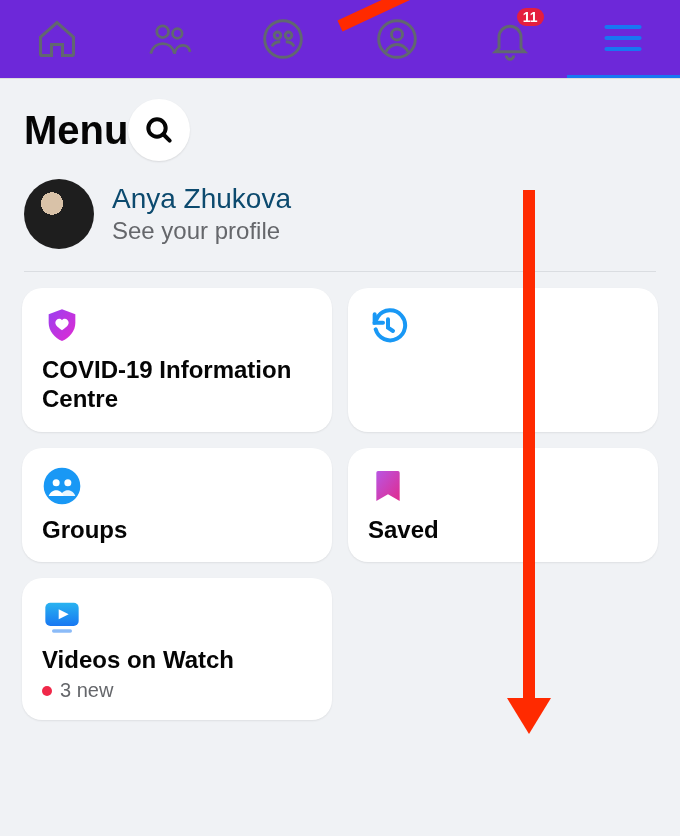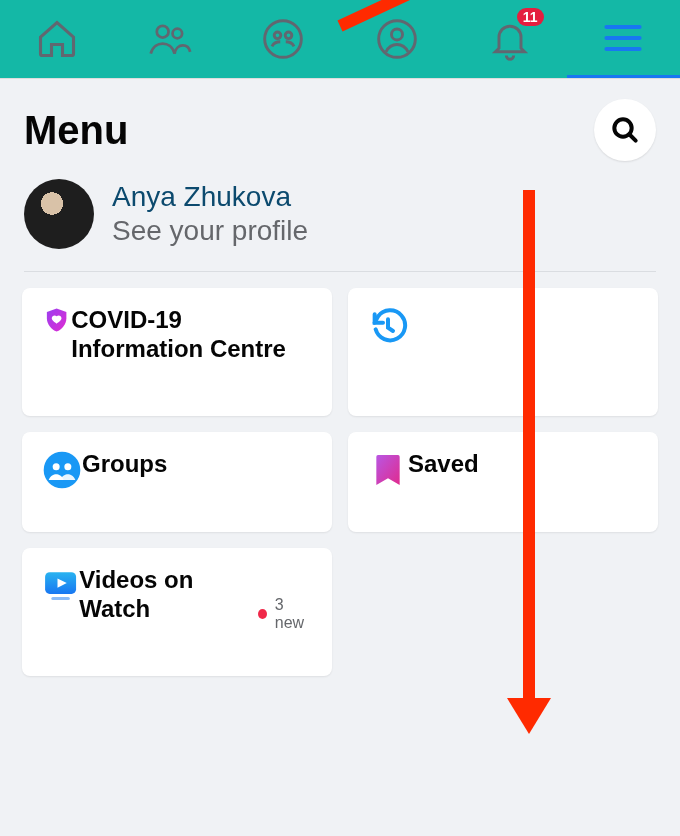--- a/index.html
+++ b/index.html
@@ -1,35 +1,35 @@
 <!DOCTYPE html>
 <html><head>
   <meta charset="utf-8">
   <style>
     * { margin:0; padding:0; box-sizing:border-box; }
     body { font-family: -apple-system, Helvetica Neue, Arial, sans-serif; background:#f0f2f5; width:680px; height:836px; overflow:hidden; position:relative; }
-    .tabbar { background:#14b8a6; height:79px; display:flex; align-items:flex-start; border-bottom:1px solid #ddd; }
+    .tabbar { background:#6d28d9; height:79px; display:flex; align-items:flex-start; border-bottom:1px solid #ddd; }
     .tab { flex:1; display:flex; justify-content:center; align-items:center; height:100%; position:relative; }
     .tab svg { width:44px; height:44px; }
     .tab.active { border-bottom:3px solid #1877f2; }
     .badge { position:absolute; top:8px; left:56%; background:#e41e3f; color:#fff; font-size:14px; font-weight:700; padding:1px 6px; border-radius:12px; }
-    .header { display:flex; align-items:center; justify-content:space-between; padding:20px 24px 10px; }
+    .header { display:flex; align-items:center; padding:20px 24px 10px; }
     .header h1 { font-size:40px; font-weight:800; color:#050505; }
     .search { width:62px; height:62px; border-radius:50%; background:#fff; display:flex; align-items:center; justify-content:center; box-shadow:0 1px 2px rgba(0,0,0,.1); }
     .profile { display:flex; align-items:center; padding:8px 24px 22px; }
     .avatar { width:70px; height:70px; border-radius:50%; background:radial-gradient(circle at 40% 35%, #d9c2a8 0 18%, #1e1e1e 18% 100%); }
     .profile-text { margin-left:18px; }
     .profile-text .name { font-size:28px; font-weight:400; color:#0c4a6e; }
-    .profile-text .sub { font-size:28px; color:#65676b; margin-top:2px; }
+    .profile-text .sub { font-size:24px; color:#65676b; margin-top:2px; }
     .divider { height:1px; background:#dadde1; margin:0 24px; }
     .grid { display:grid; grid-template-columns:1fr 1fr; gap:16px; padding:16px 22px; }
-    .card { background:#fff; border-radius:8px; padding:18px 18px 18px 20px; box-shadow:0 1px 2px rgba(0,0,0,.08); min-height:128px; display:flex; flex-direction:row; justify-content:flex-start; }
+    .card { background:#fff; border-radius:20px; padding:18px 18px 18px 20px; box-shadow:0 1px 2px rgba(0,0,0,.08); min-height:128px; display:flex; flex-direction:column; justify-content:space-between; }
     .card .icon { width:40px; height:40px; margin-bottom:10px; }
     .card .label { font-size:24px; font-weight:600; color:#050505; line-height:1.2; }
-    .card .meta { display:flex; align-items:center; margin-top:4px; font-size:16px; color:#65676b; }
+    .card .meta { display:flex; align-items:center; margin-top:4px; font-size:20px; color:#65676b; }
     .dot { width:10px; height:10px; border-radius:50%; background:#f02849; margin-right:8px; }
     .card.short { min-height:100px;padding-left:20px; }
     
     .arrow1 { position:absolute; top:20px; left:340px; transform:rotate(-25deg); transform-origin:left center; }
     .arrow1 .shaft { width:256px; height:12px; background:#ff2a00; }
     .arrow2 { position:absolute; top:190px; left:523px; }
     .arrow2 .shaft { width:12px; height:510px; background:#ff2a00; }
     .arrow2 .head { width:0; height:0; border-top:36px solid #ff2a00; border-left:22px solid transparent; border-right:22px solid transparent; position:absolute; left:-16px; bottom:-34px; }
   </style>
 </head>

